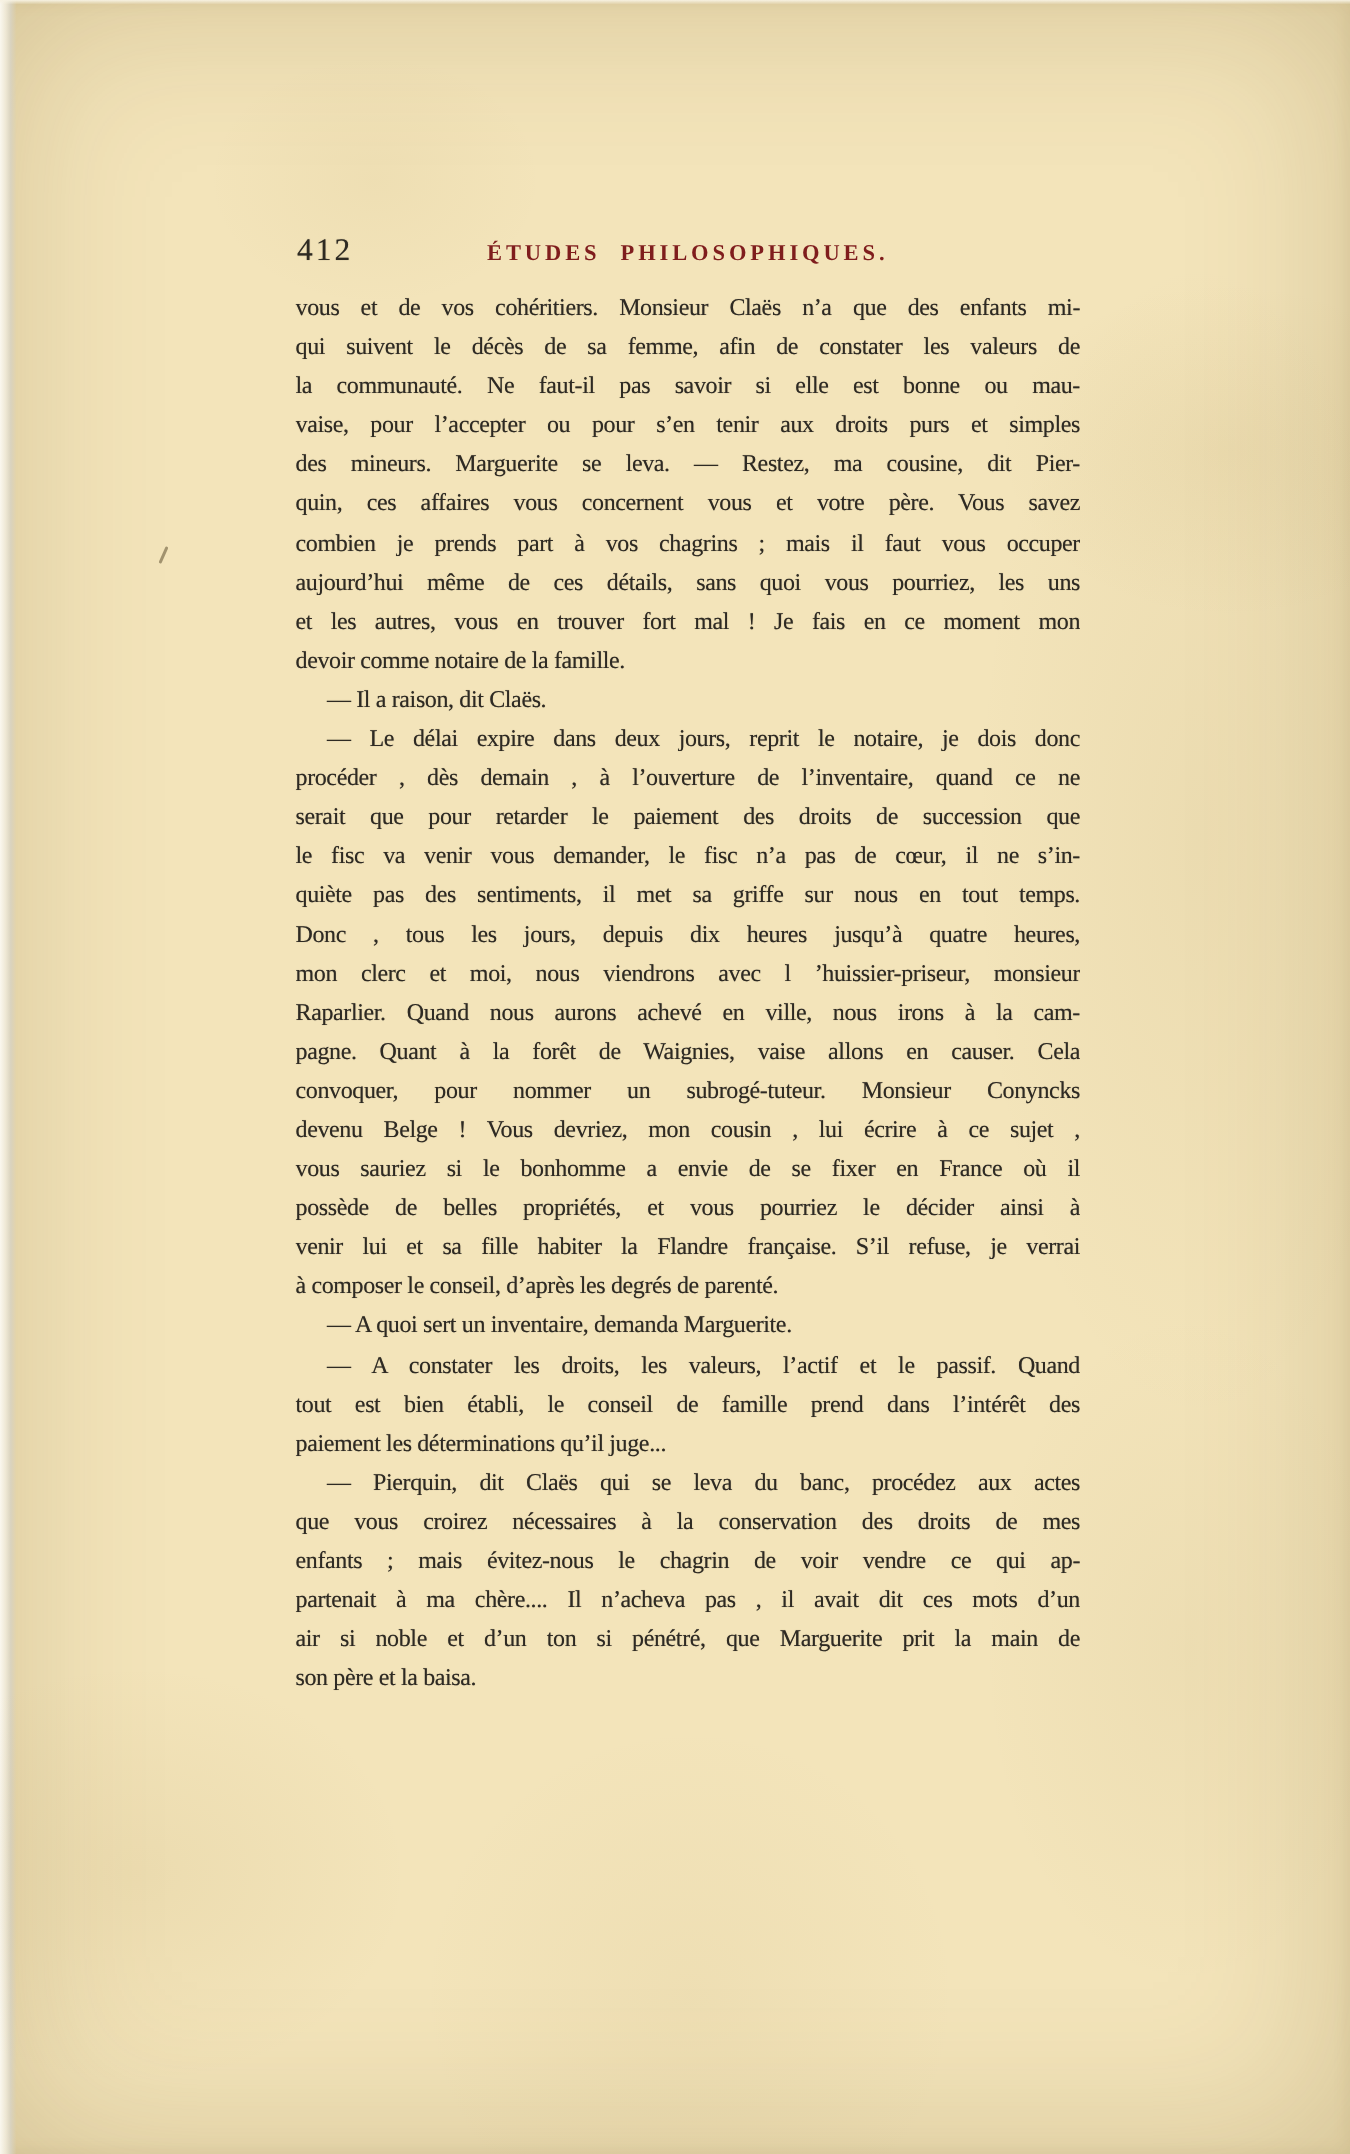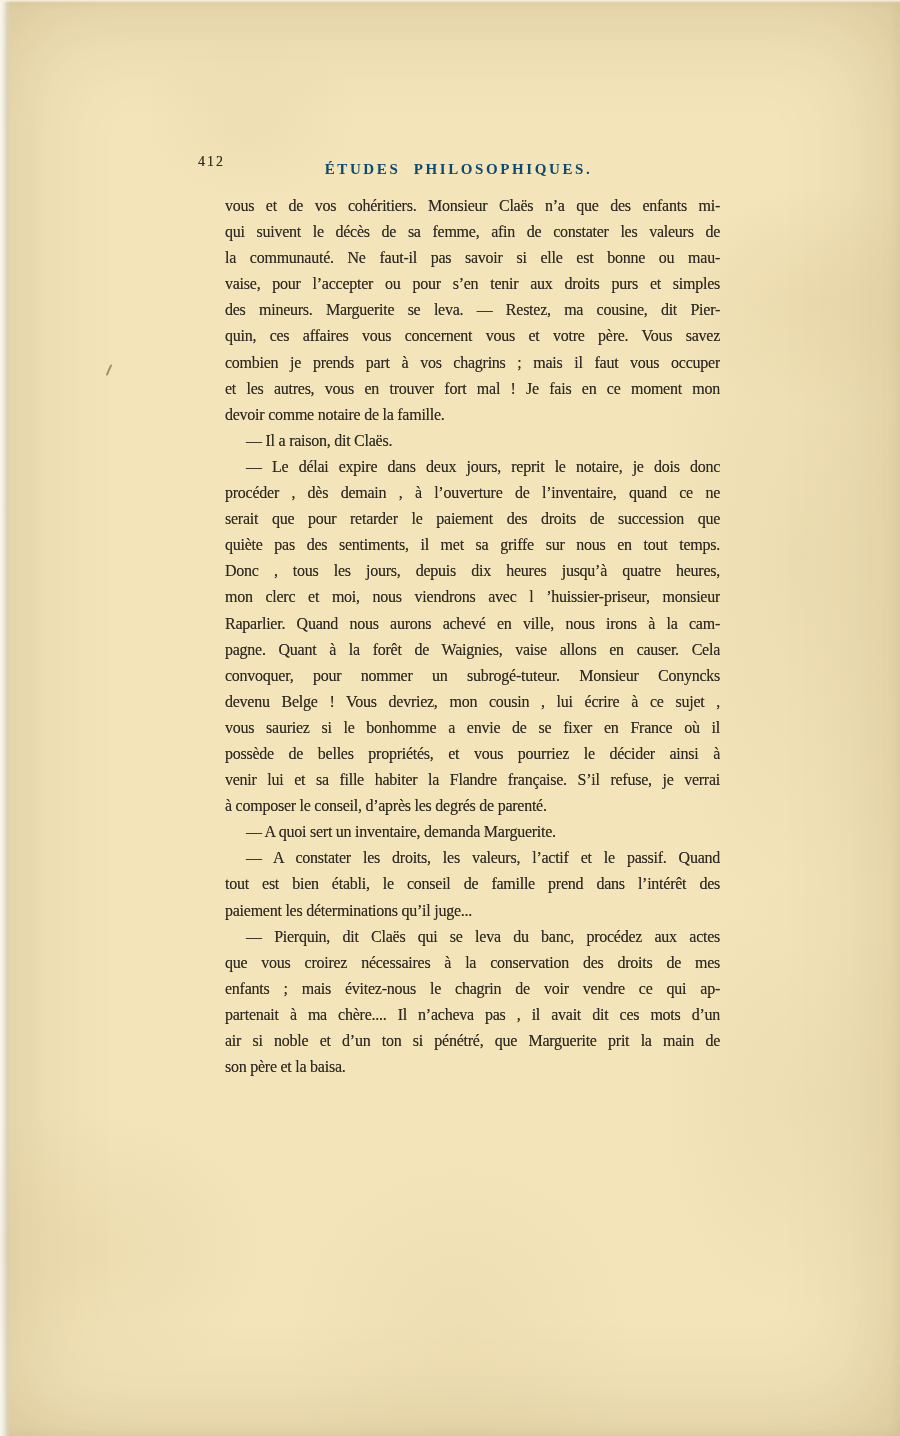--- a/index.html
+++ b/index.html
@@ -27,38 +27,37 @@
     background:
       radial-gradient(220px 160px at 820px 300px, rgba(150,120,50,.07), transparent 70%),
       radial-gradient(200px 520px at 800px 560px, rgba(140,115,55,.07), transparent 75%),
       radial-gradient(180px 300px at 790px 1100px, rgba(140,115,55,.06), transparent 75%),
       radial-gradient(260px 200px at 90px 1250px, rgba(150,120,50,.08), transparent 70%),
       radial-gradient(240px 240px at 460px 1330px, rgba(150,120,55,.05), transparent 75%),
       radial-gradient(160px 120px at 250px 120px, rgba(150,120,50,.05), transparent 70%);
   }
   .pagenum{
     position:absolute;left:198px;top:154px;
-    font-size:14px;letter-spacing:2px;color:#2e2a22;
+    font-size:21px;letter-spacing:2px;color:#2e2a22;
     text-shadow:0 0 .6px rgba(46,42,34,.55);
   }
   .title{
     position:absolute;left:197px;top:161px;width:523px;text-align:center;
     font-size:15px;font-weight:700;letter-spacing:2.6px;word-spacing:7px;
-    color:#0c4a6e;
+    color:#7f1d1d;
   }
   .textblock{
     position:absolute;left:197px;top:193px;width:523px;
     font-size:16px;line-height:26.1px;letter-spacing:-0.25px;
     color:#2e2a23;
   }
   .line{
     text-align:justify;text-align-last:justify;
     height:26.1px;overflow:hidden;
     text-shadow:0 0 .5px rgba(46,42,35,.55);
-    margin-left:28px;
   }
   .line.ind{padding-left:21px;}
   .line.end{text-align-last:left;}
   .pen-mark{
     position:absolute;left:108px;top:364px;width:2px;height:12px;
     background:rgba(95,80,50,.55);border-radius:1px;
     transform:rotate(24deg);
   }
 </style>
 </head>
@@ -74,26 +73,28 @@
   <div class="title">ÉTUDES PHILOSOPHIQUES.</div>
 
   <div class="textblock" id="textblock">
       <div class="line">vous et de vos cohéritiers. Monsieur Claës n’a que des enfants mi-</div>
       <div class="line">qui suivent le décès de sa femme, afin de constater les valeurs de</div>
       <div class="line">la communauté. Ne faut-il pas savoir si elle est bonne ou mau-</div>
       <div class="line">vaise, pour l’accepter ou pour s’en tenir aux droits purs et simples</div>
       <div class="line">des mineurs. Marguerite se leva. — Restez, ma cousine, dit Pier-</div>
       <div class="line">quin, ces affaires vous concernent vous et votre père. Vous savez</div>
       <div class="line">combien je prends part à vos chagrins ; mais il faut vous occuper</div>
+      <div class="line">aujourd’hui même de ces détails, sans quoi vous pourriez, les uns</div>
       <div class="line">et les autres, vous en trouver fort mal ! Je fais en ce moment mon</div>
       <div class="line end">devoir comme notaire de la famille.</div>
       <div class="line ind end">— Il a raison, dit Claës.</div>
       <div class="line ind">— Le délai expire dans deux jours, reprit le notaire, je dois donc</div>
       <div class="line">procéder , dès demain , à l’ouverture de l’inventaire, quand ce ne</div>
       <div class="line">serait que pour retarder le paiement des droits de succession que</div>
+      <div class="line">le fisc va venir vous demander, le fisc n’a pas de cœur, il ne s’in-</div>
       <div class="line">quiète pas des sentiments, il met sa griffe sur nous en tout temps.</div>
       <div class="line">Donc , tous les jours, depuis dix heures jusqu’à quatre heures,</div>
       <div class="line">mon clerc et moi, nous viendrons avec l ’huissier-priseur, monsieur</div>
       <div class="line">Raparlier. Quand nous aurons achevé en ville, nous irons à la cam-</div>
       <div class="line">pagne. Quant à la forêt de Waignies, vaise allons en causer. Cela</div>
       <div class="line">convoquer, pour nommer un subrogé-tuteur. Monsieur Conyncks</div>
       <div class="line">devenu Belge ! Vous devriez, mon cousin , lui écrire à ce sujet ,</div>
       <div class="line">vous sauriez si le bonhomme a envie de se fixer en France où il</div>
       <div class="line">possède de belles propriétés, et vous pourriez le décider ainsi à</div>
       <div class="line">venir lui et sa fille habiter la Flandre française. S’il refuse, je verrai</div>

